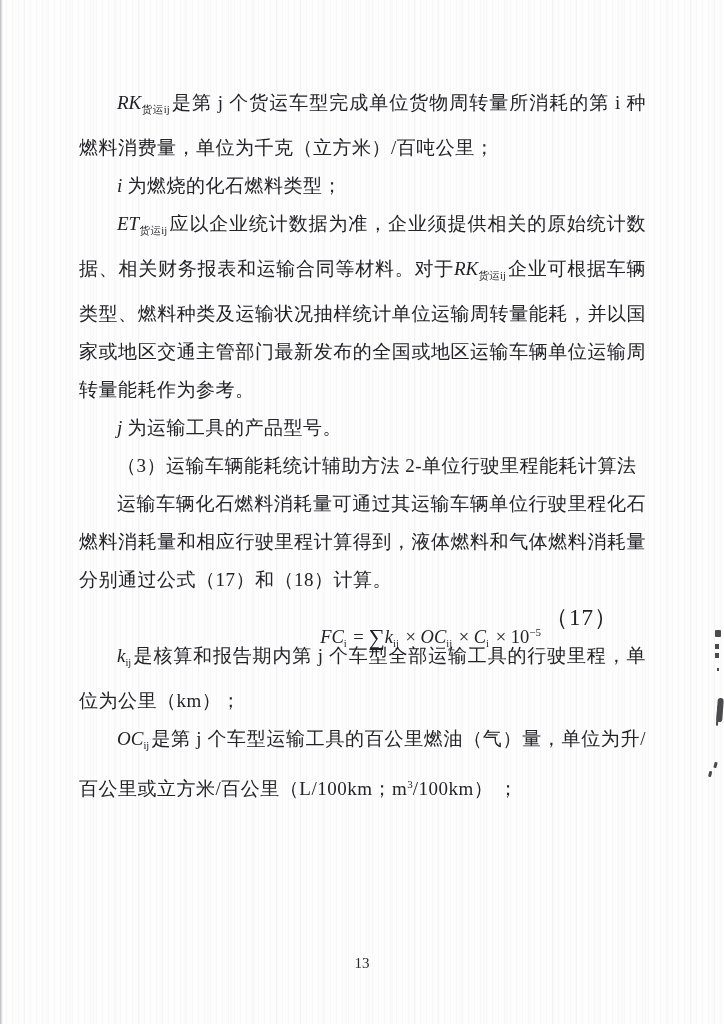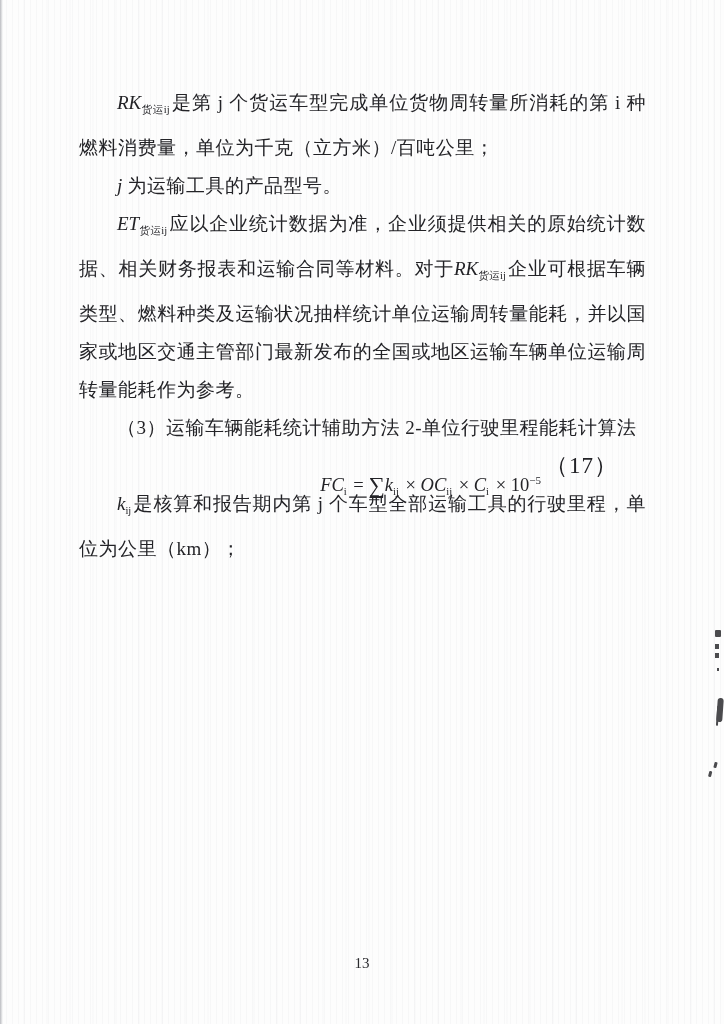--- a/index.html
+++ b/index.html
@@ -61,26 +61,29 @@
           transform: rotate(4deg); box-shadow: -2px 6px 0 -2px #2c2c30; }
   .art3 { right: 7px; top: 762px; width: 3px; height: 6px; border-radius: 1px;
           transform: rotate(14deg); box-shadow: -3px 10px 0 0 #2c2c30; }
 </style>
 </head>
 <body>
 
 <div class="page">
   <div class="doc-body" id="doc-body">
       <p class="para indent"><span class="run-v">RK</span><span class="run-sb">货运ij</span><span class="run-t">是第 j 个货运车型完成单位货物周转量所消耗的第 i 种燃料消费量，单位为千克（立方米）/百吨公里；</span></p>
+      <p class="para indent"><span class="run-v">i</span><span class="run-t"> 为燃烧的化石燃料类型；</span></p>
+      <p class="para indent"><span class="run-v">ET</span><span class="run-sb">货运ij</span><span class="run-t">应以企业统计数据为准，企业须提供相关的原始统计数据、相关财务报表和运输合同等材料。对于</span><span class="run-v">RK</span><span class="run-sb">货运ij</span><span class="run-t">企业可根据车辆类型、燃料种类及运输状况抽样统计单位运输周转量能耗，并以国家或地区交通主管部门最新发布的全国或地区运输车辆单位运输周转量能耗作为参考。</span></p>
       <p class="para indent"><span class="run-v">j</span><span class="run-t"> 为运输工具的产品型号。</span></p>
-      <p class="para indent"><span class="run-v">ET</span><span class="run-sb">货运ij</span><span class="run-t">应以企业统计数据为准，企业须提供相关的原始统计数据、相关财务报表和运输合同等材料。对于</span><span class="run-v">RK</span><span class="run-sb">货运ij</span><span class="run-t">企业可根据车辆类型、燃料种类及运输状况抽样统计单位运输周转量能耗，并以国家或地区交通主管部门最新发布的全国或地区运输车辆单位运输周转量能耗作为参考。</span></p>
       <p class="para indent"><span class="run-t">（3）运输车辆能耗统计辅助方法 2-单位行驶里程能耗计算法</span></p>
+      <p class="para indent"><span class="run-t">运输车辆化石燃料消耗量可通过其运输车辆单位行驶里程化石燃料消耗量和相应行驶里程计算得到，液体燃料和气体燃料消耗量分别通过公式（17）和（18）计算。</span></p>
       <div class="formula-row">
         <span class="formula-content"><span class="run-v">FC</span><span class="run-sb">i</span><span class="run-t"> = </span><span class="run-sum">∑</span><span class="run-v">k</span><span class="run-sb">ij</span><span class="run-t"> × </span><span class="run-v">OC</span><span class="run-sb">ij</span><span class="run-t"> × </span><span class="run-v">C</span><span class="run-sb">i</span><span class="run-t"> × 10</span><span class="run-sp">−5</span></span>
         <span class="eq-number">（17）</span>
       </div>
       <p class="para indent"><span class="run-v">k</span><span class="run-sb">ij</span><span class="run-t">是核算和报告期内第 j 个车型全部运输工具的行驶里程，单位为公里（km）；</span></p>
+      <p class="para indent"><span class="run-v">OC</span><span class="run-sb">ij</span><span class="run-t">是第 j 个车型运输工具的百公里燃油（气）量，单位为升/百公里或立方米/百公里（L/100km；m</span><span class="run-sp">3</span><span class="run-t">/100km） ；</span></p>
     </div>
   <div class="pageno">13</div>
   <div class="artifact art1"></div>
   <div class="artifact art2"></div>
   <div class="artifact art3"></div>
 </div>
 
 </body></html>

